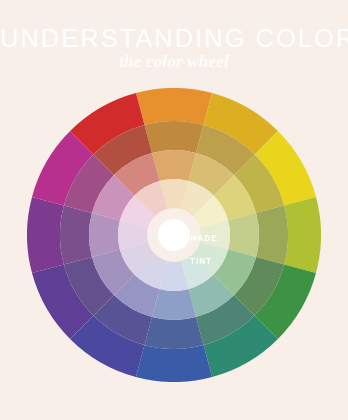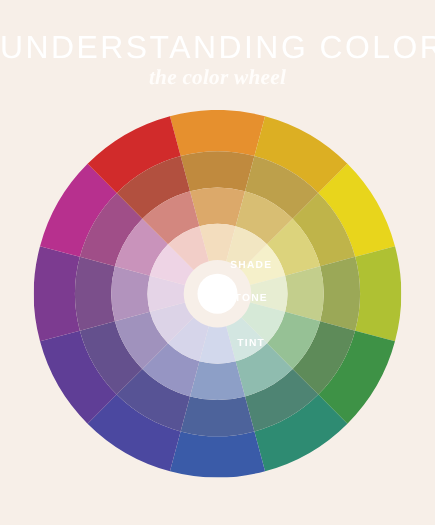--- a/index.html
+++ b/index.html
@@ -70,21 +70,21 @@
     font-family: "Liberation Sans", sans-serif;
     font-size: 8.2px;
     font-weight: 700;
     letter-spacing: 1.0px;
     line-height: 10px;
     white-space: nowrap;
   }
   #label-hue   { left: 124px; top: 93px; }
   #label-shade { left: 124px; top: 119px; }
   #label-tone  { left: 124px; top: 146px; }
-  #label-tint  { left: 124px; top: 182px; }
+  #label-tint  { left: 124px; top: 169px; }
 </style>
 </head>
 <body>
 
 <div id="poster">
 
   <div class="title">UNDERSTANDING COLOR</div>
 
   <div class="subtitle">the color wheel</div>
 
@@ -136,18 +136,17 @@
           <path d="M 161.49 201.09 A 56 56 0 0 1 132.51 201.09 L 140.01 173.08 A 27 27 0 0 0 153.99 173.08 Z" fill="#D2D8EC" shape-rendering="geometricPrecision"></path>
           <path d="M 132.51 201.09 A 56 56 0 0 1 107.40 186.60 L 127.91 166.09 A 27 27 0 0 0 140.01 173.08 Z" fill="#D6D5EA" shape-rendering="geometricPrecision"></path>
           <path d="M 107.40 186.60 A 56 56 0 0 1 92.91 161.49 L 120.92 153.99 A 27 27 0 0 0 127.91 166.09 Z" fill="#DCD3E7" shape-rendering="geometricPrecision"></path>
           <path d="M 92.91 161.49 A 56 56 0 0 1 92.91 132.51 L 120.92 140.01 A 27 27 0 0 0 120.92 153.99 Z" fill="#E5D4E7" shape-rendering="geometricPrecision"></path>
           <path d="M 92.91 132.51 A 56 56 0 0 1 107.40 107.40 L 127.91 127.91 A 27 27 0 0 0 120.92 140.01 Z" fill="#EED4E5" shape-rendering="geometricPrecision"></path>
           <path d="M 107.40 107.40 A 56 56 0 0 1 132.51 92.91 L 140.01 120.92 A 27 27 0 0 0 127.91 127.91 Z" fill="#F2CEC8" shape-rendering="geometricPrecision"></path>
         </g>
       <circle id="wheel-hub" cx="147" cy="147" r="16" fill="#FFFFFF"></circle>
     </svg>
 
-    <div class="ring-label" id="label-shade">SHADE</div>
-    <div class="ring-label" id="label-tone">TONE</div>
+    <div class="ring-label" id="label-tone">SHADE</div>
     <div class="ring-label" id="label-tint">TINT</div>
   </div>
 
 </div>
 
 </body></html>

